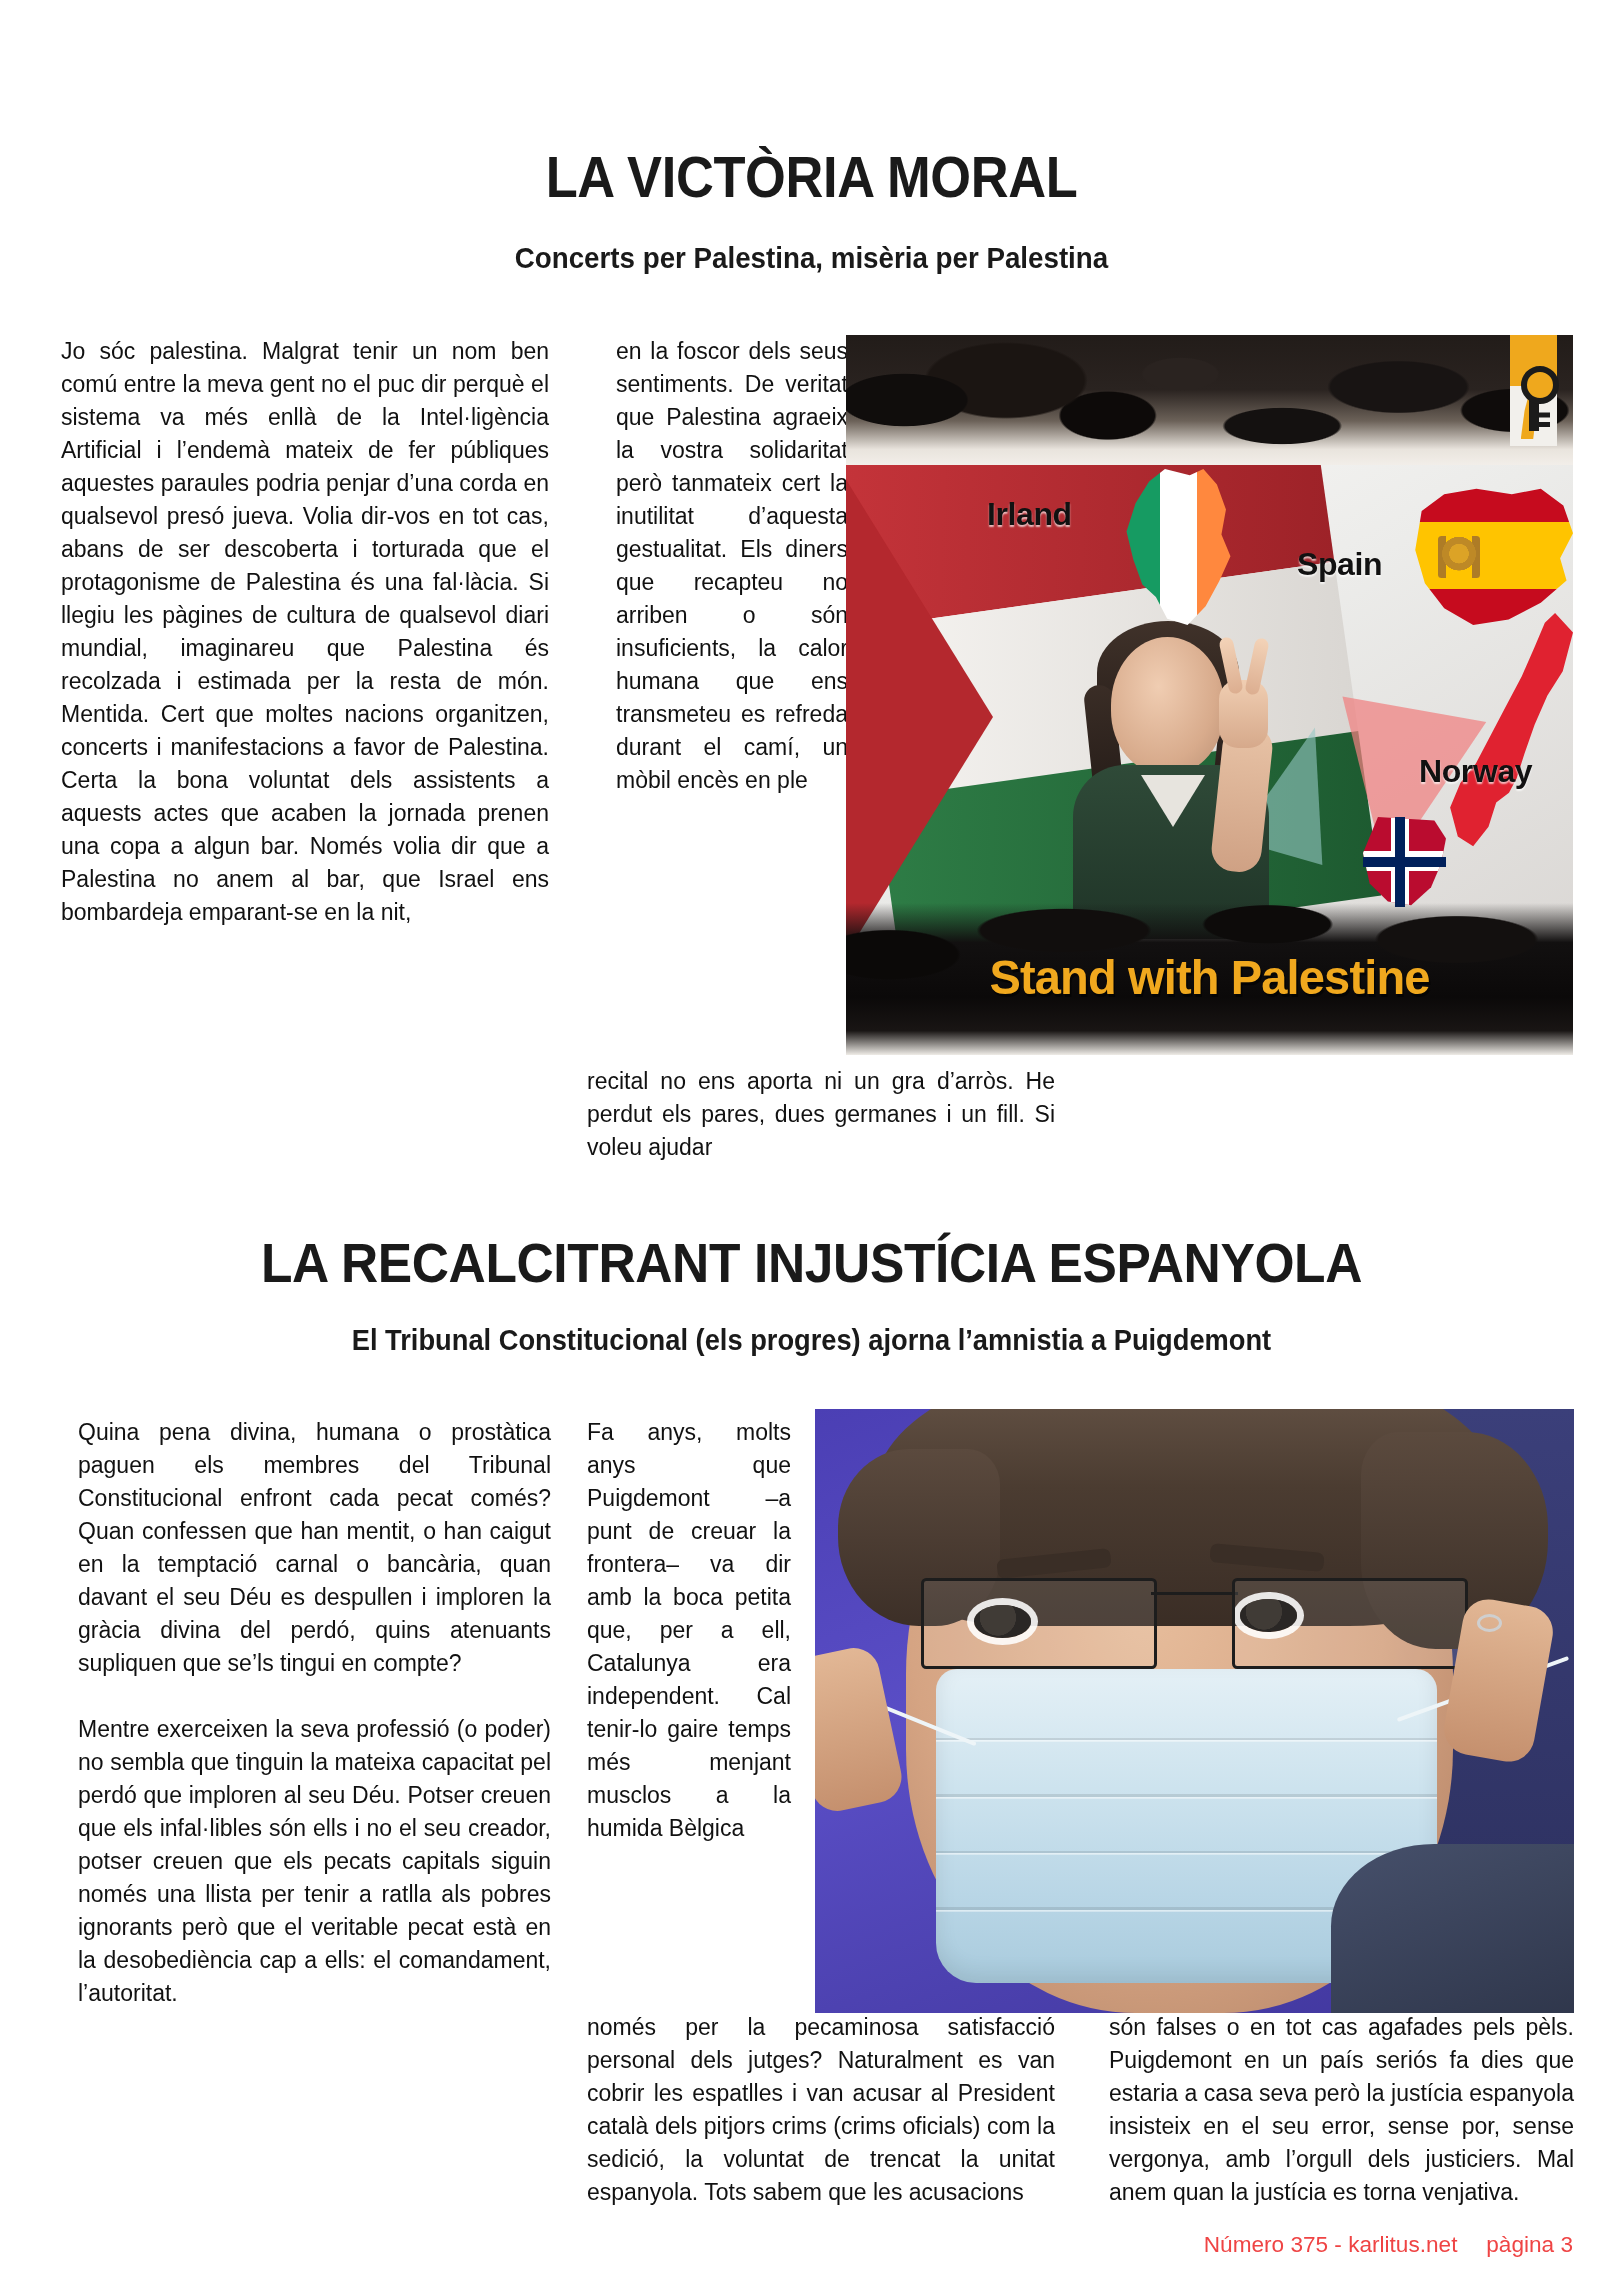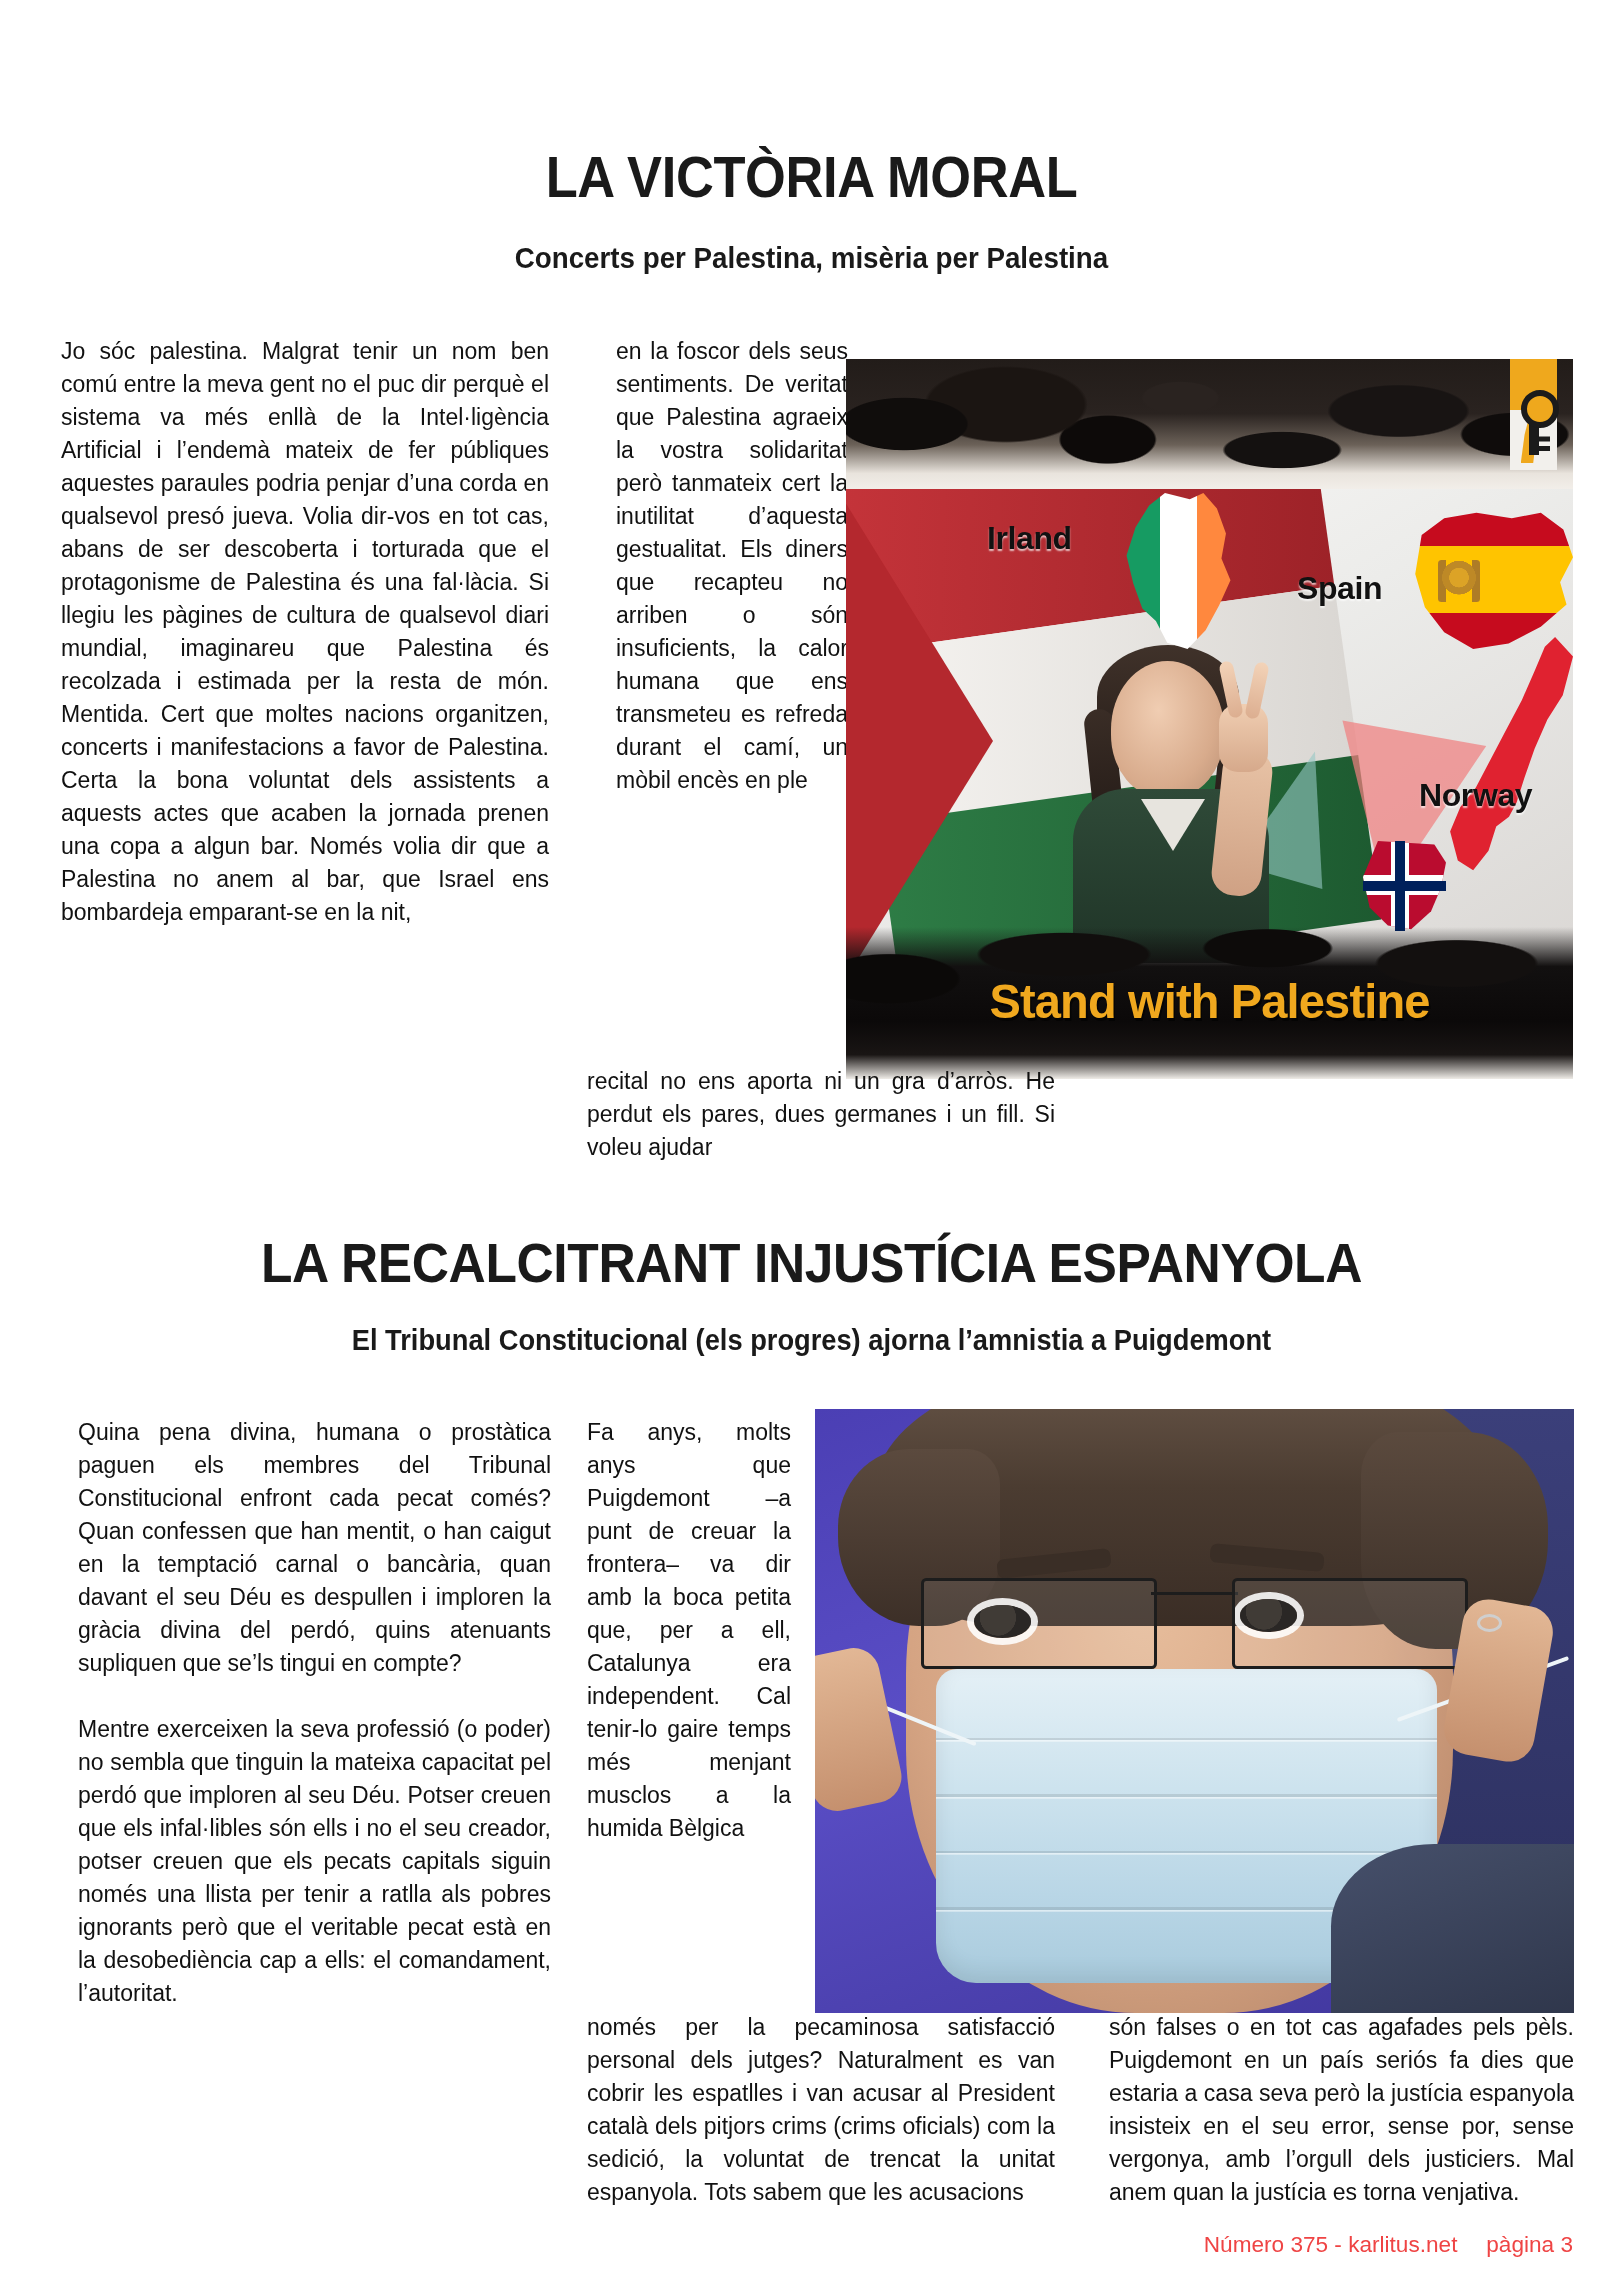--- a/index.html
+++ b/index.html
@@ -88,21 +88,20 @@
     left: 587px; top: 335px;
     width: 232px;
     margin-left: 29px;
   }
   #a1-img {
     position: absolute;
     left: 846px; top: 335px;
     width: 727px;
     height: 720px;
     overflow: hidden;
-    margin-top: 24px;
   }
   #a1-tail-left {
     position: absolute;
     left: 587px; top: 1065px;
     width: 468px;
   }
   #a1-tail-right {
     position: absolute;
     left: 1109px; top: 1065px;
     width: 464px;

